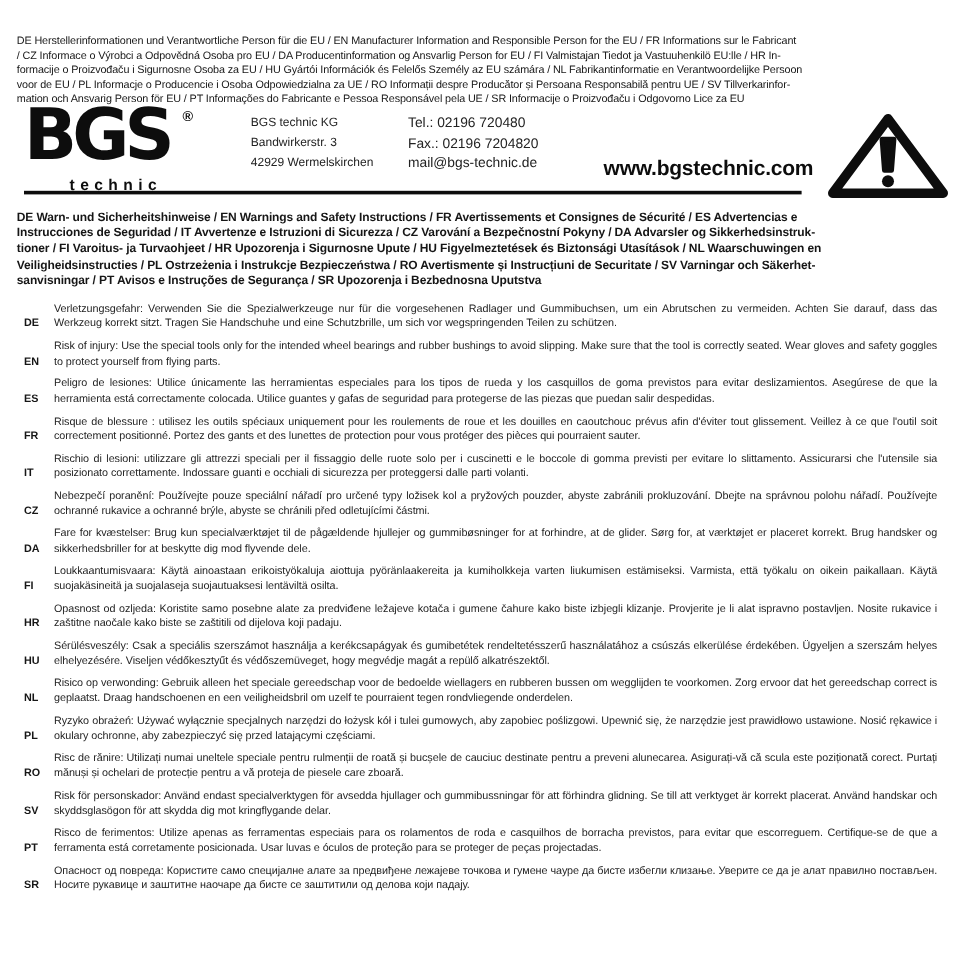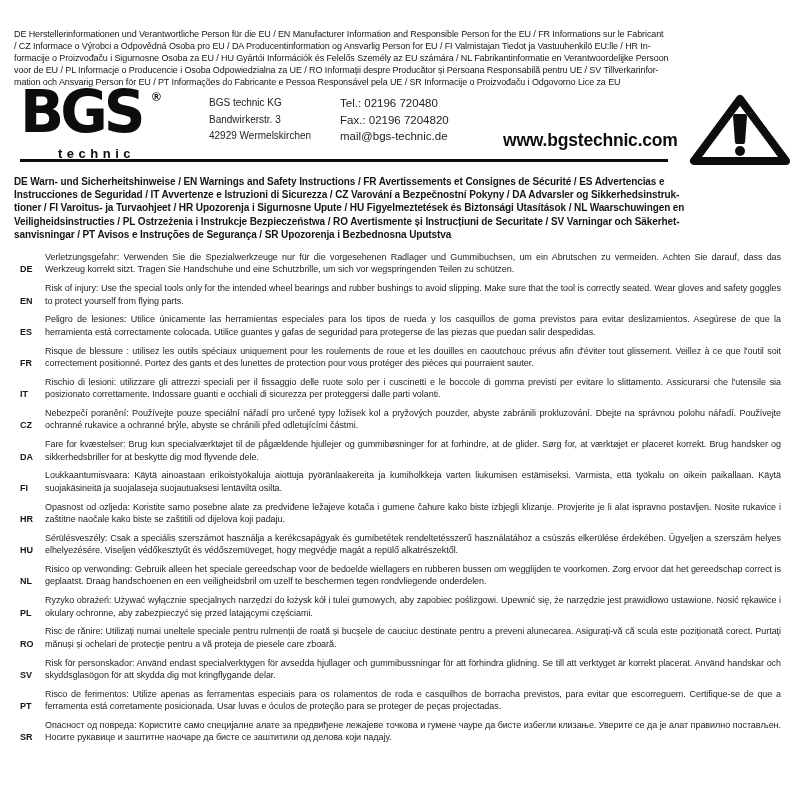--- a/index.html
+++ b/index.html
@@ -175,21 +175,21 @@
     <div class="para">
       <div class="code">HR</div>
       <div class="ptext">Opasnost od ozljeda: Koristite samo posebne alate za predviđene ležajeve kotača i gumene čahure kako biste izbjegli klizanje. Provjerite je li alat ispravno postavljen. Nosite rukavice i zaštitne naočale kako biste se zaštitili od dijelova koji padaju.</div>
     </div>
     <div class="para">
       <div class="code">HU</div>
       <div class="ptext">Sérülésveszély: Csak a speciális szerszámot használja a kerékcsapágyak és gumibetétek rendeltetésszerű használatához a csúszás elkerülése érdekében. Ügyeljen a szerszám helyes elhelyezésére. Viseljen védőkesztyűt és védőszemüveget, hogy megvédje magát a repülő alkatrészektől.</div>
     </div>
     <div class="para">
       <div class="code">NL</div>
-      <div class="ptext">Risico op verwonding: Gebruik alleen het speciale gereedschap voor de bedoelde wiellagers en rubberen bussen om wegglijden te voorkomen. Zorg ervoor dat het gereedschap correct is geplaatst. Draag handschoenen en een veiligheidsbril om uzelf te beschermen tegen rondvliegende onderdelen.</div>
+      <div class="ptext">Risico op verwonding: Gebruik alleen het speciale gereedschap voor de bedoelde wiellagers en rubberen bussen om wegglijden te voorkomen. Zorg ervoor dat het gereedschap correct is geplaatst. Draag handschoenen en een veiligheidsbril om uzelf te pourraient tegen rondvliegende onderdelen.</div>
     </div>
     <div class="para">
       <div class="code">PL</div>
       <div class="ptext">Ryzyko obrażeń: Używać wyłącznie specjalnych narzędzi do łożysk kół i tulei gumowych, aby zapobiec poślizgowi. Upewnić się, że narzędzie jest prawidłowo ustawione. Nosić rękawice i okulary ochronne, aby zabezpieczyć się przed latającymi częściami.</div>
     </div>
     <div class="para">
       <div class="code">RO</div>
       <div class="ptext">Risc de rănire: Utilizați numai uneltele speciale pentru rulmenții de roată și bucșele de cauciuc destinate pentru a preveni alunecarea. Asigurați-vă că scula este poziționată corect. Purtați mănuși și ochelari de protecție pentru a vă proteja de piesele care zboară.</div>
     </div>
     <div class="para">

